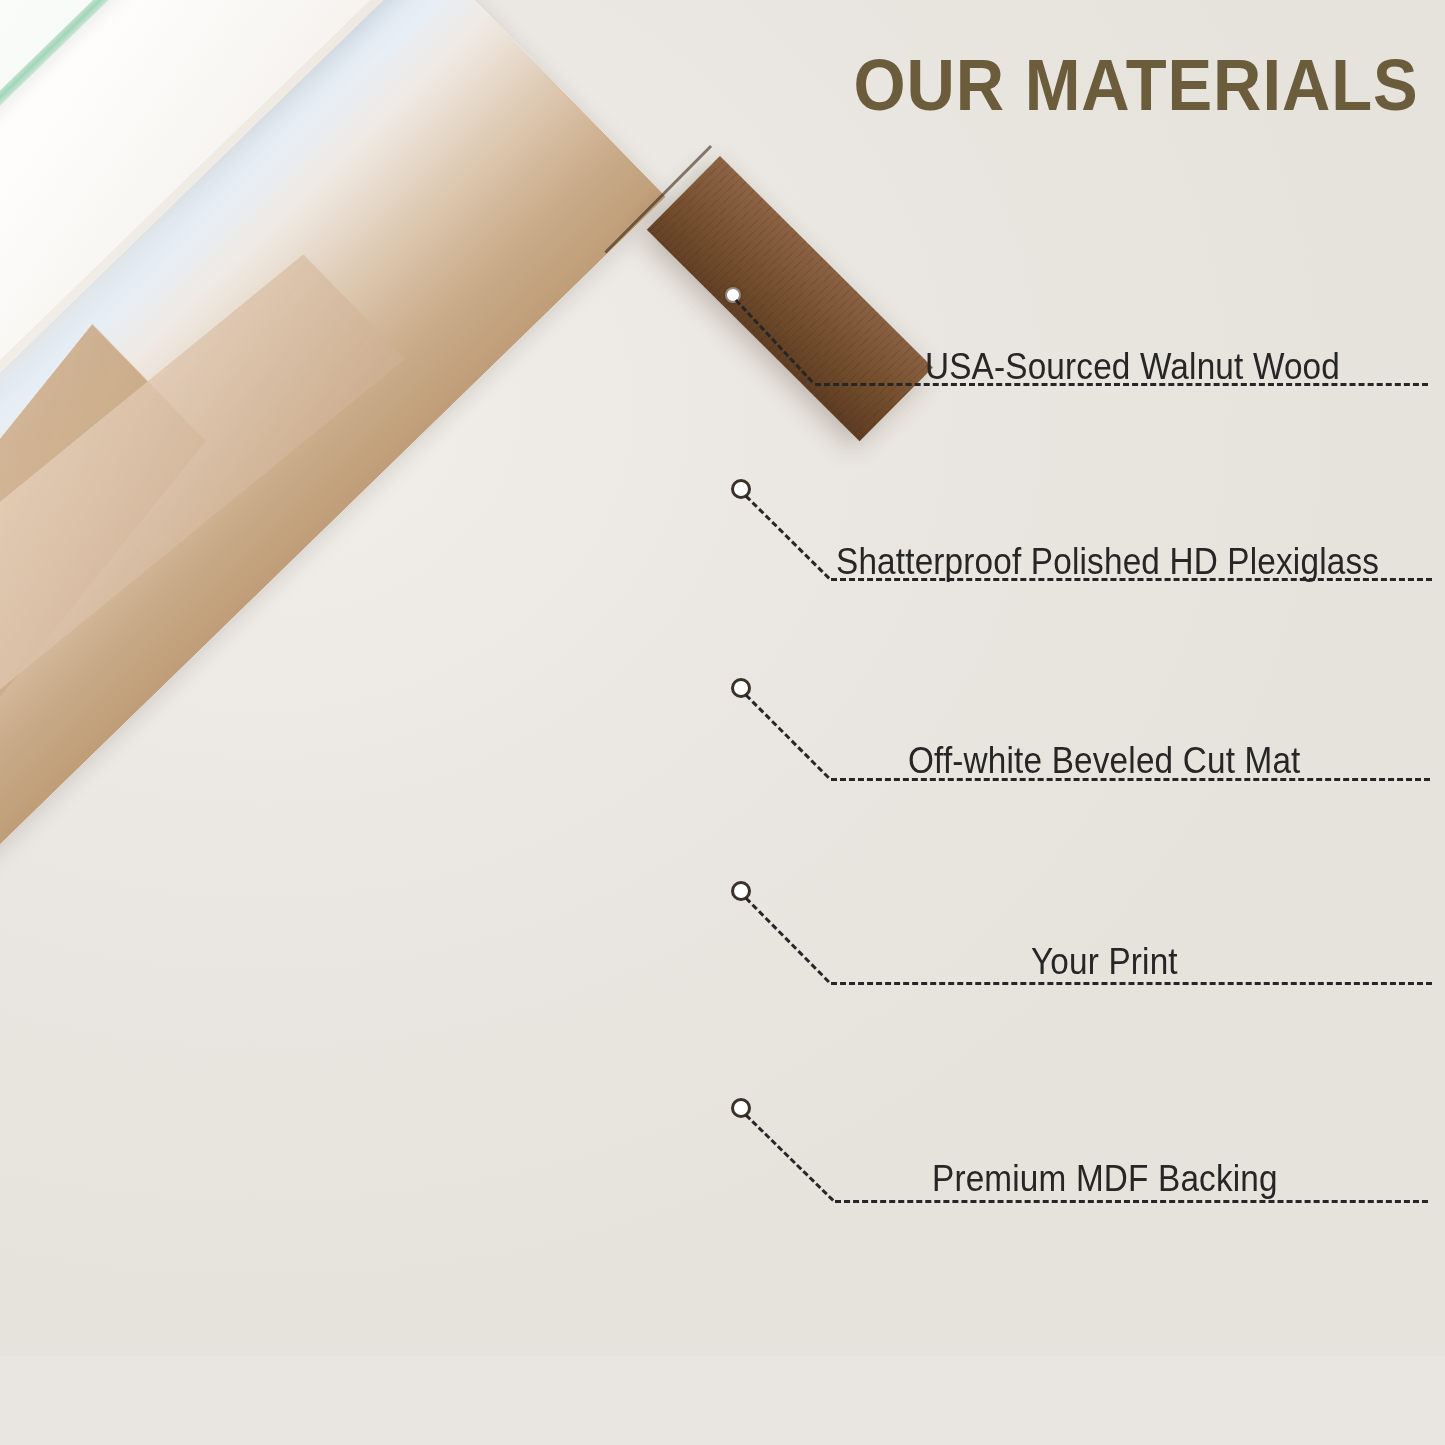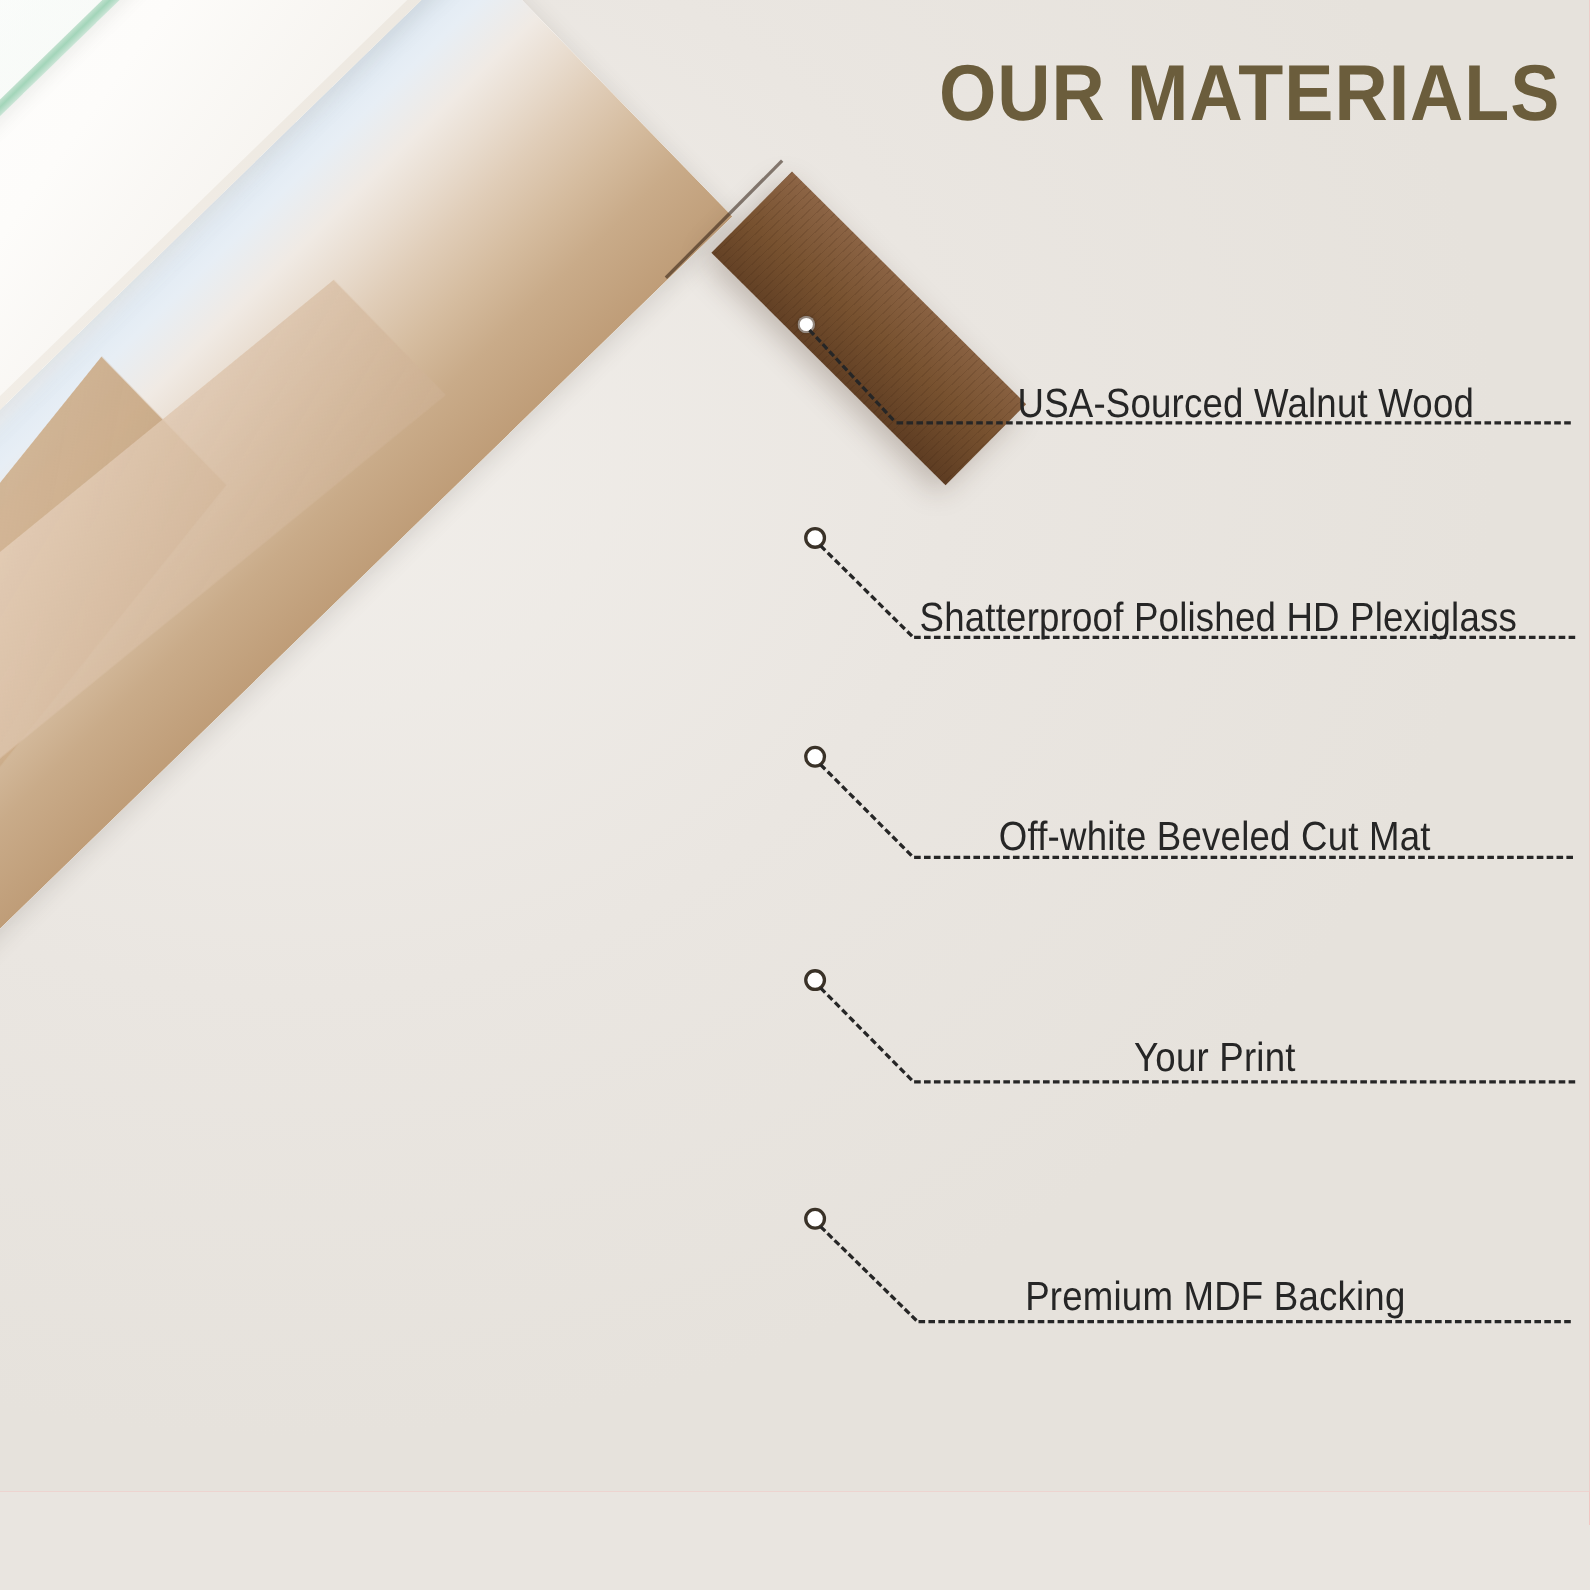--- a/index.html
+++ b/index.html
@@ -6,21 +6,21 @@
   html, body {
     margin: 0;
     padding: 0;
     background: #e9e5e0;
   }
   #stage {
     position: relative;
     width: 1445px;
     height: 1356px;
     overflow: hidden;
-    background: #fca5a5;
+    background: #fef9c3;
     font-family: "Liberation Sans", "DejaVu Sans", sans-serif;
   }
 
   
   .bg {
     position: absolute;
     inset: 0;
     background:
       radial-gradient(ellipse 1100px 900px at 18% 30%, #f2efeb 0%, #eae6e1 55%, #e6e2dc 100%);
   }

